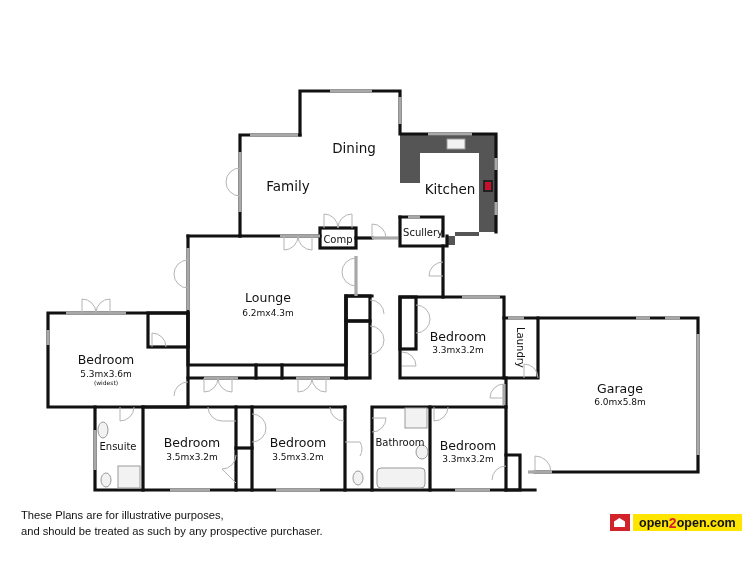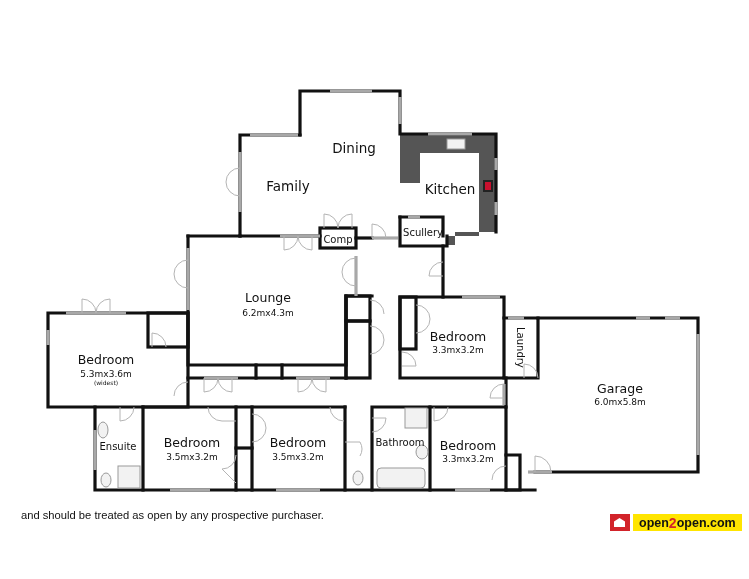--- a/index.html
+++ b/index.html
@@ -192,21 +192,22 @@
   <text class="room-label lbl-md" x="298" y="447" text-anchor="middle">Bedroom</text>
   <text class="room-label dim" x="298" y="460" text-anchor="middle">3.5mx3.2m</text>
 
   <text class="room-label lbl-sm" x="400" y="446" text-anchor="middle">Bathroom</text>
 
   <text class="room-label lbl-md" x="468" y="450" text-anchor="middle">Bedroom</text>
   <text class="room-label dim" x="468" y="462" text-anchor="middle">3.3mx3.2m</text>
 </svg>
 
 <div class="disclaimer">
-  <div>and should be treated as open by any prospective purchaser.</div>
+  <div>These Plans are for illustrative purposes,</div>
+  <div>and should be treated as such by any prospective purchaser.</div>
 </div>
 
 <div class="logo">
   <div class="logo-icon"></div>
   <div class="logo-text">
     <span>open</span>
       <span class="two">2</span>
       <span>open.com</span>
   </div>
 </div>

